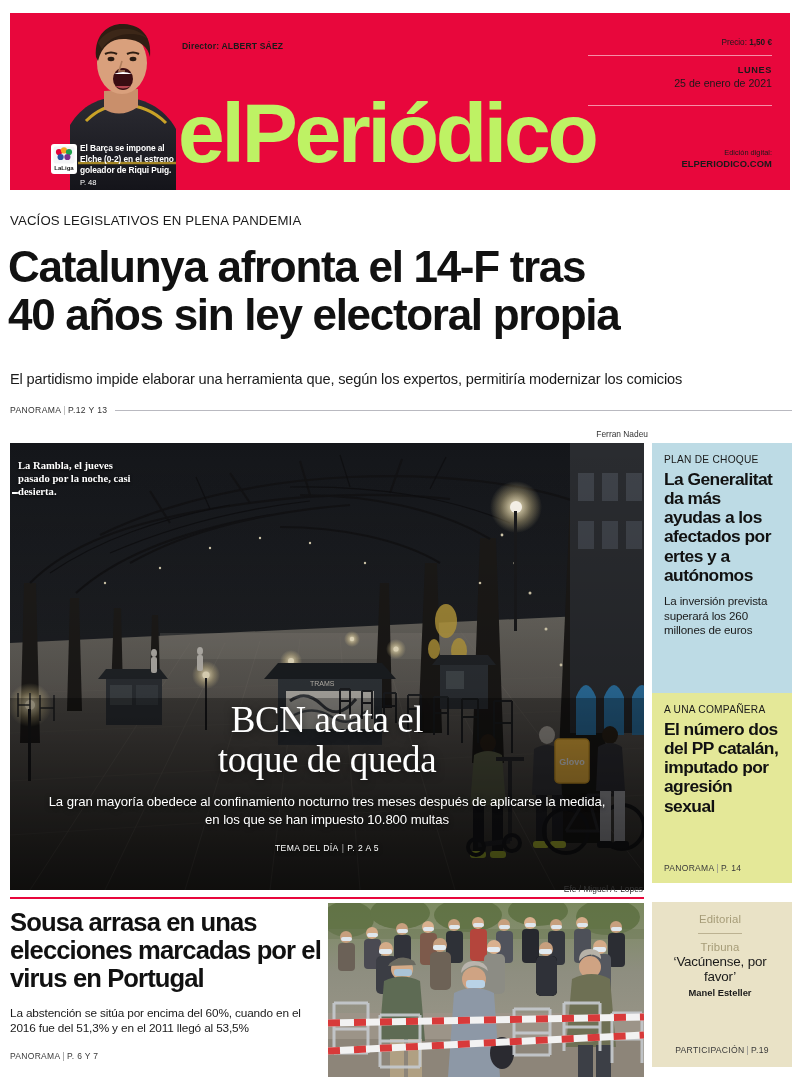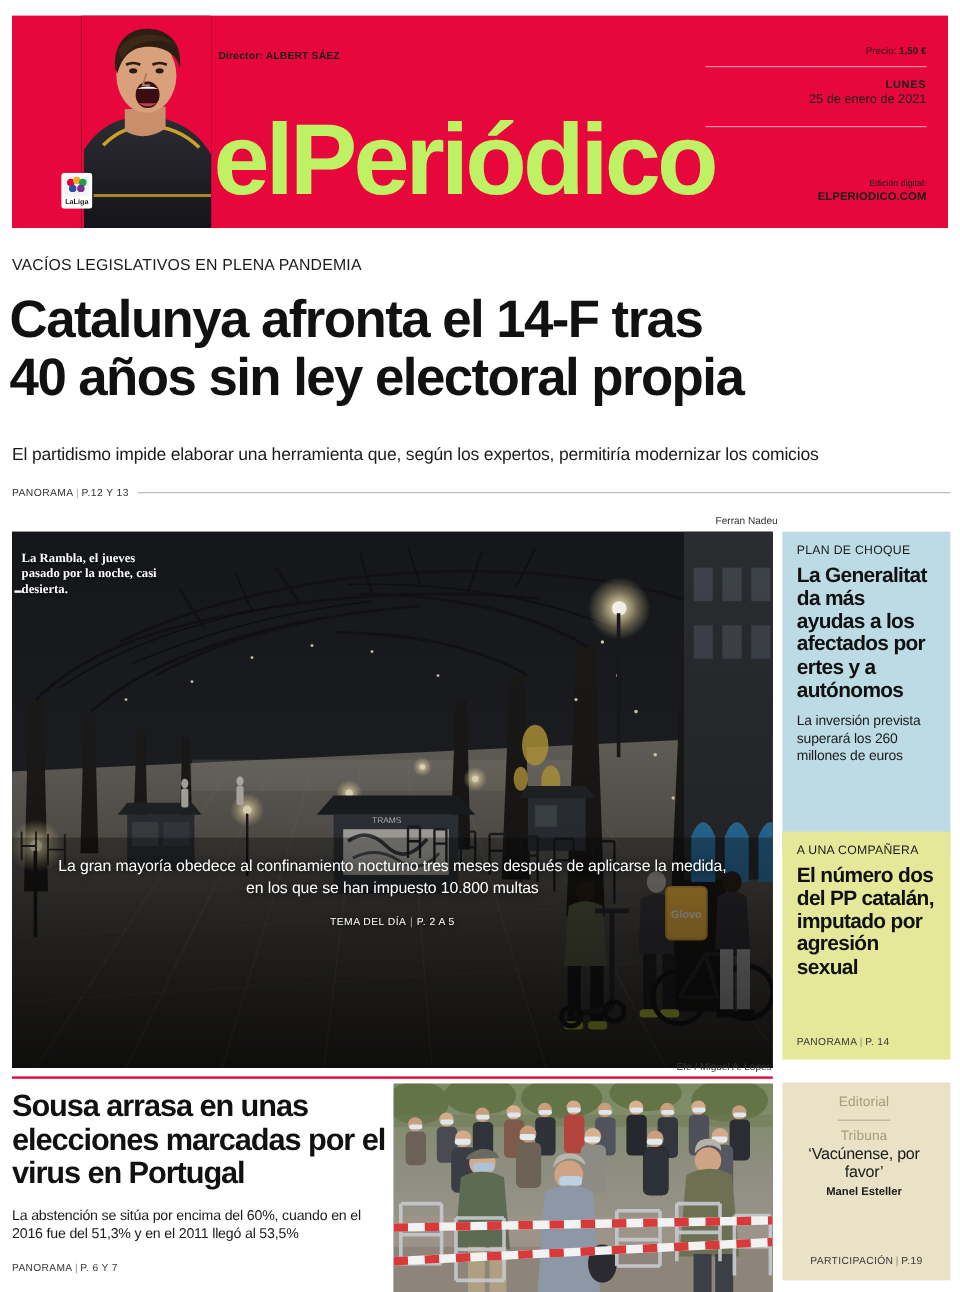--- a/index.html
+++ b/index.html
@@ -340,20 +340,24 @@
           <rect x="2.5" y="2.5" width="21" height="17" rx="2" fill="#F3F4F6"></rect>
           <circle cx="8" cy="8" r="3.1" fill="#E4003A"></circle>
           <circle cx="13" cy="6.4" r="3.1" fill="#F5A623"></circle>
           <circle cx="18" cy="8" r="3.1" fill="#1CA14B"></circle>
           <circle cx="9.6" cy="13" r="3.1" fill="#2B4FA2"></circle>
           <circle cx="16.4" cy="13" r="3.1" fill="#7B2E8E"></circle>
           <text x="13" y="26" font-family="Liberation Sans, sans-serif" font-size="6" font-weight="bold" fill="#1a1a1a" text-anchor="middle">LaLiga</text>
         </svg>
       </div>
 
+      <div class="barca-blurb">
+        <span>El Barça se impone al Elche (0-2) en el estreno goleador de Riqui Puig.</span>
+        <span class="pg">P. 48</span>
+      </div>
 
       <div class="director">Director: ALBERT SÁEZ</div>
 
       <div class="logo-word">elPeriódico</div>
 
       <div class="price">
         <span>Precio:</span>
         <b>1,50 €</b>
       </div>
       <div class="rule-top"></div>
@@ -609,20 +613,24 @@
 
       <rect width="634" height="447" fill="url(#vig)"></rect>
       <rect x="0" y="255" width="634" height="192" fill="rgba(0,0,0,0.30)"></rect>
     </svg>
   </div>
 
   <div class="caption-dash"></div>
   <div class="photo-caption">La Rambla, el jueves pasado por la noche, casi desierta.</div>
 
   <div class="bcn-block">
+    <div class="bcn-hed">
+      <div>BCN acata el</div>
+      <div>toque de queda</div>
+    </div>
     <div class="bcn-sub">La gran mayoría obedece al confinamiento nocturno tres meses después de aplicarse la medida, en los que se han impuesto 10.800 multas</div>
     <div class="bcn-ref">
       <span>TEMA DEL DÍA</span><span class="sep">|</span><span>P. 2 A 5</span>
     </div>
   </div>
 
   <div class="sb sb-blue">
     <div class="sb-kicker">PLAN DE CHOQUE</div>
     <div class="sb-hed">La Generalitat da más ayudas a los afectados por ertes y a autónomos</div>
     <div class="sb-sub">La inversión prevista superará los 260 millones de euros</div>

